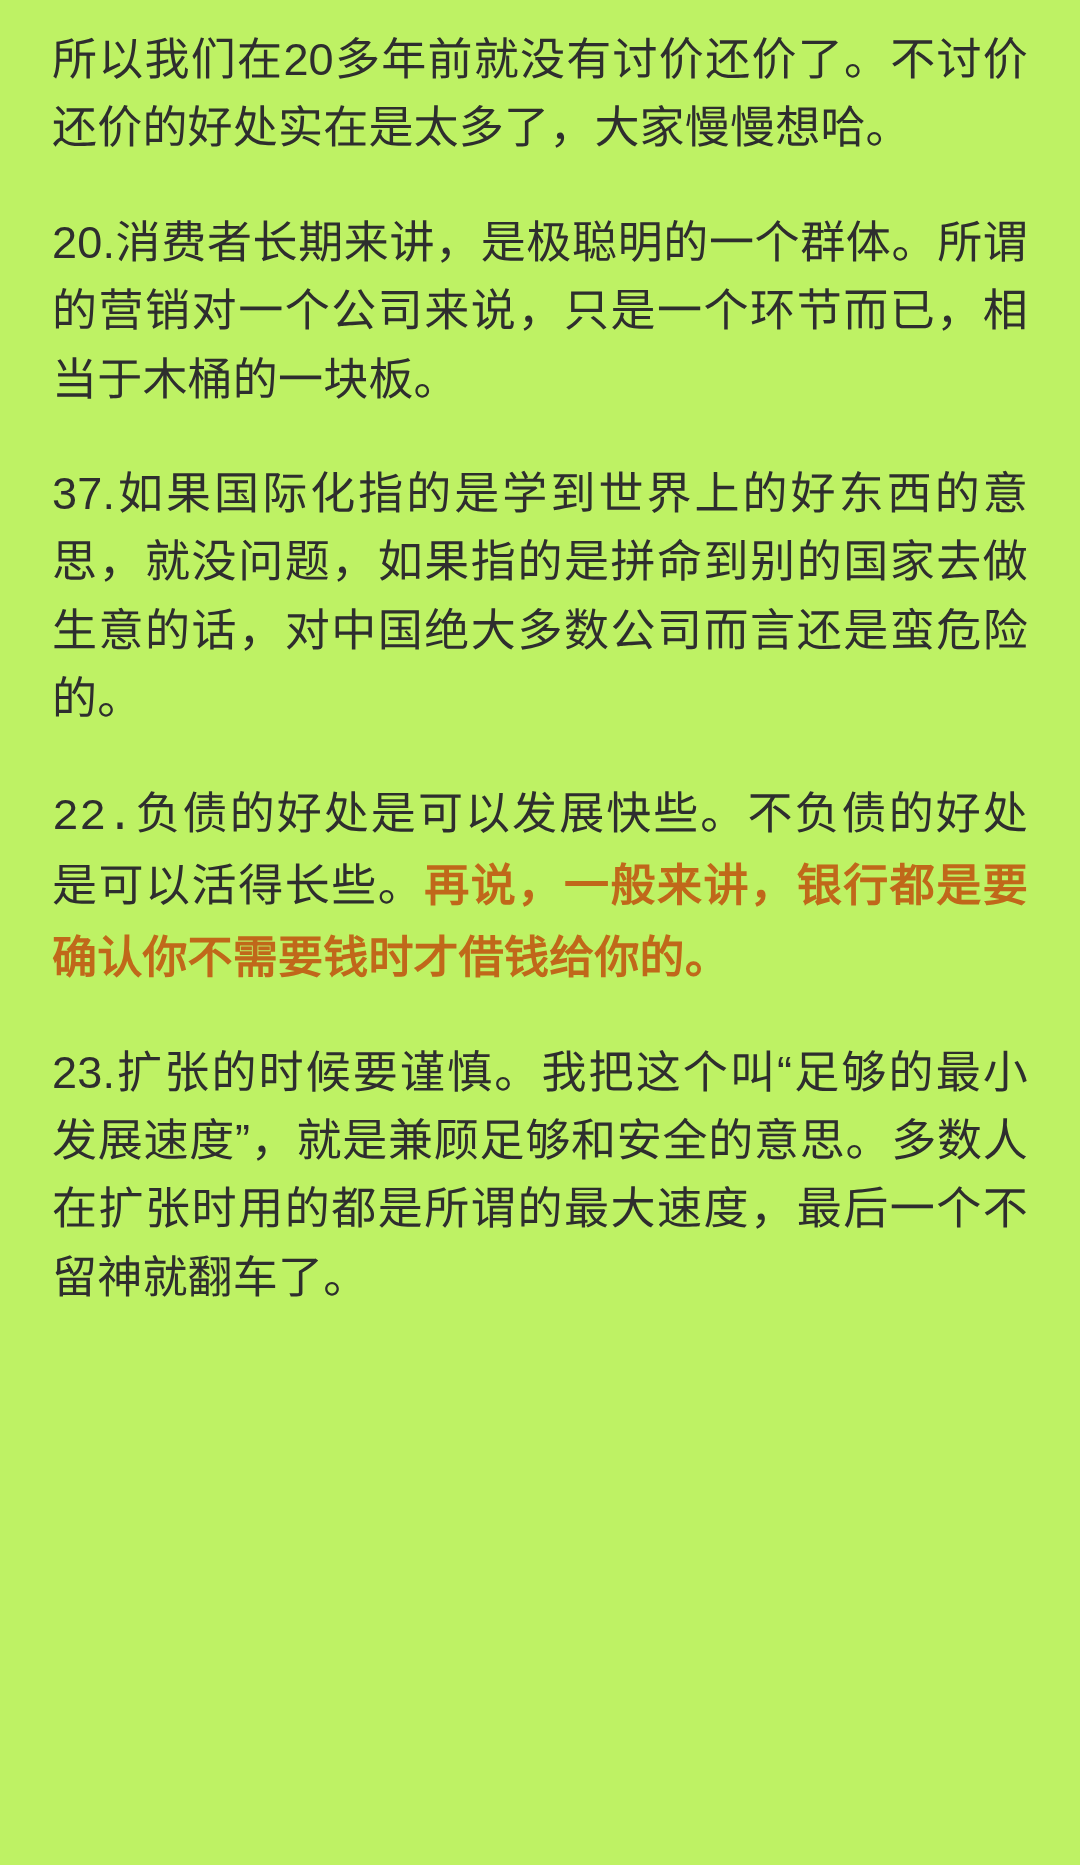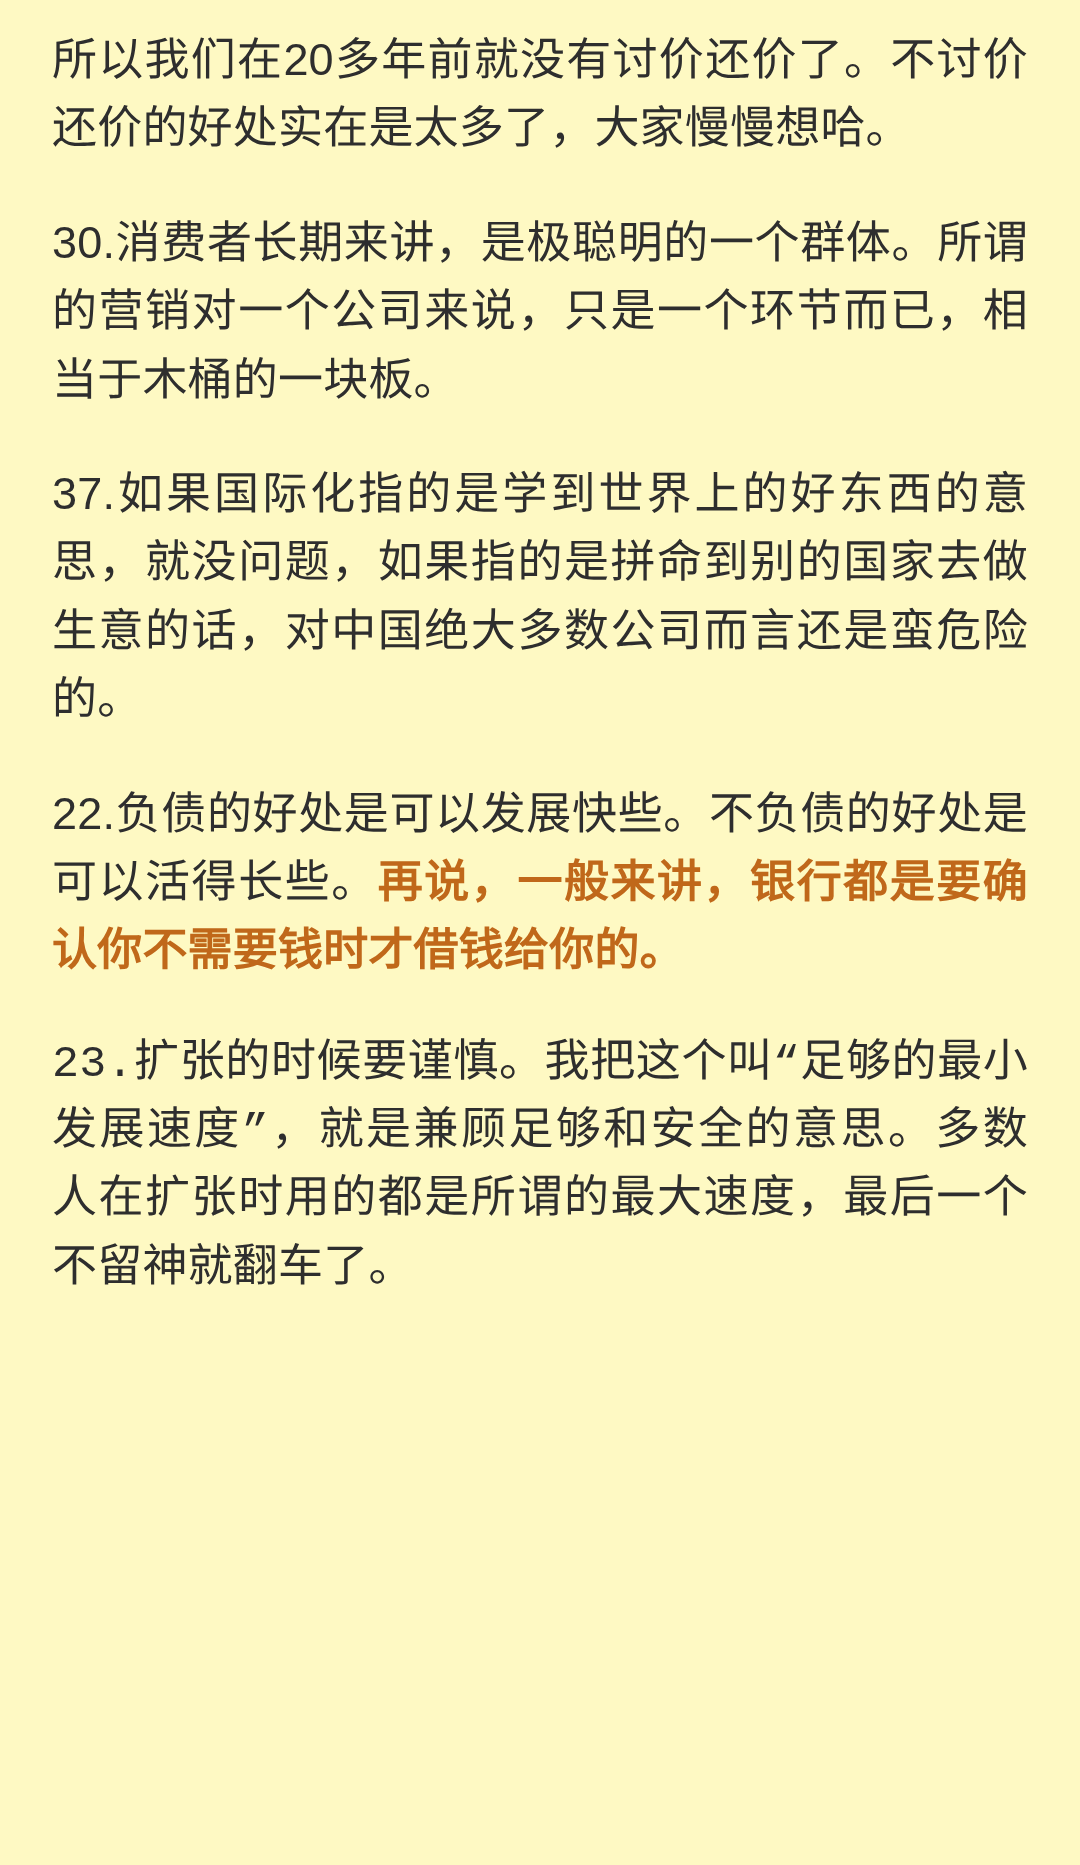--- a/index.html
+++ b/index.html
@@ -13,52 +13,52 @@
     min-height: 1865px;
     font-family: "Liberation Sans", "DejaVu Sans", sans-serif;
     color: #2b2b2b;
     -webkit-font-smoothing: antialiased;
   }
   .page {
     width: 1080px;
     min-height: 1865px;
     box-sizing: border-box;
     padding: 26px 52px 30px 52px;
-    background: #fef9c3;
+    background: #bef264;
   }
   .para {
     font-size: 45px;
     line-height: 1.52;
     letter-spacing: 0.2px;
     color: #2e2e2e;
     margin: 0 0 46px 0;
     text-align: justify;
     text-justify: inter-ideograph;
     word-break: break-all;
   }
   .para:last-child {
     margin-bottom: 0;
-    font-family: Liberation Mono, monospace;
   }
   .hl {
     color: #c0681a;
     font-weight: bold;
   }
   .inline {
     display: inline;
+    font-family: Liberation Mono, monospace;
   }
 </style>
 </head>
 <body>
 
 <div class="page">
 
   <p class="para">所以我们在20多年前就没有讨价还价了。不讨价还价的好处实在是太多了，大家慢慢想哈。</p>
 
-  <p class="para">30.消费者长期来讲，是极聪明的一个群体。所谓的营销对一个公司来说，只是一个环节而已，相当于木桶的一块板。</p>
+  <p class="para">20.消费者长期来讲，是极聪明的一个群体。所谓的营销对一个公司来说，只是一个环节而已，相当于木桶的一块板。</p>
 
 
   <p class="para">37.如果国际化指的是学到世界上的好东西的意思，就没问题，如果指的是拼命到别的国家去做生意的话，对中国绝大多数公司而言还是蛮危险的。</p>
 
   <p class="para">
     <span class="inline">22.负债的好处是可以发展快些。不负债的好处是可以活得长些。</span><span class="hl">再说，一般来讲，银行都是要确认你不需要钱时才借钱给你的。</span>
   </p>
 
   <p class="para">23.扩张的时候要谨慎。我把这个叫“足够的最小发展速度”，就是兼顾足够和安全的意思。多数人在扩张时用的都是所谓的最大速度，最后一个不留神就翻车了。</p>
 

